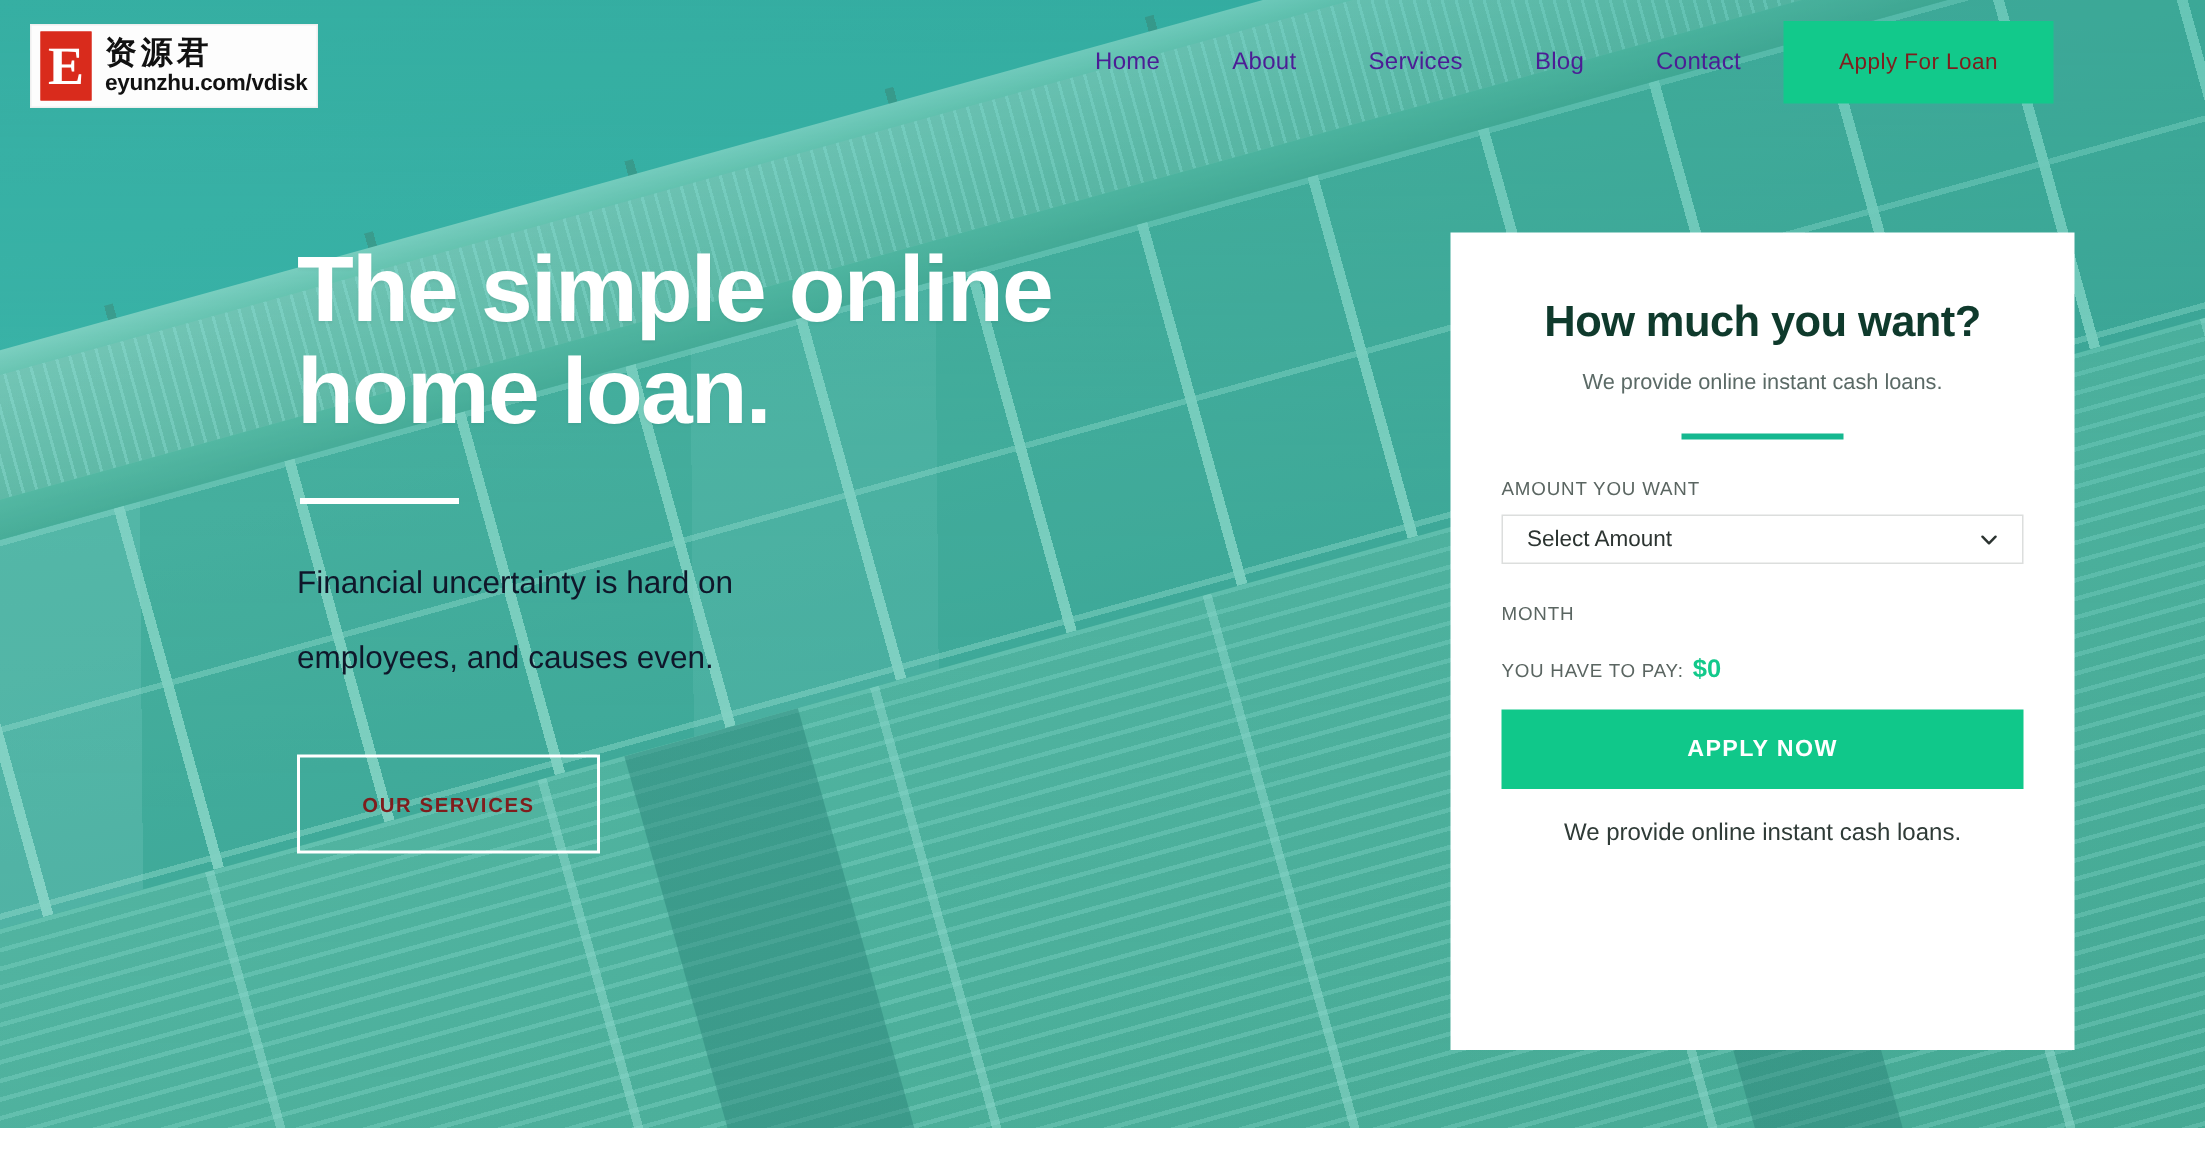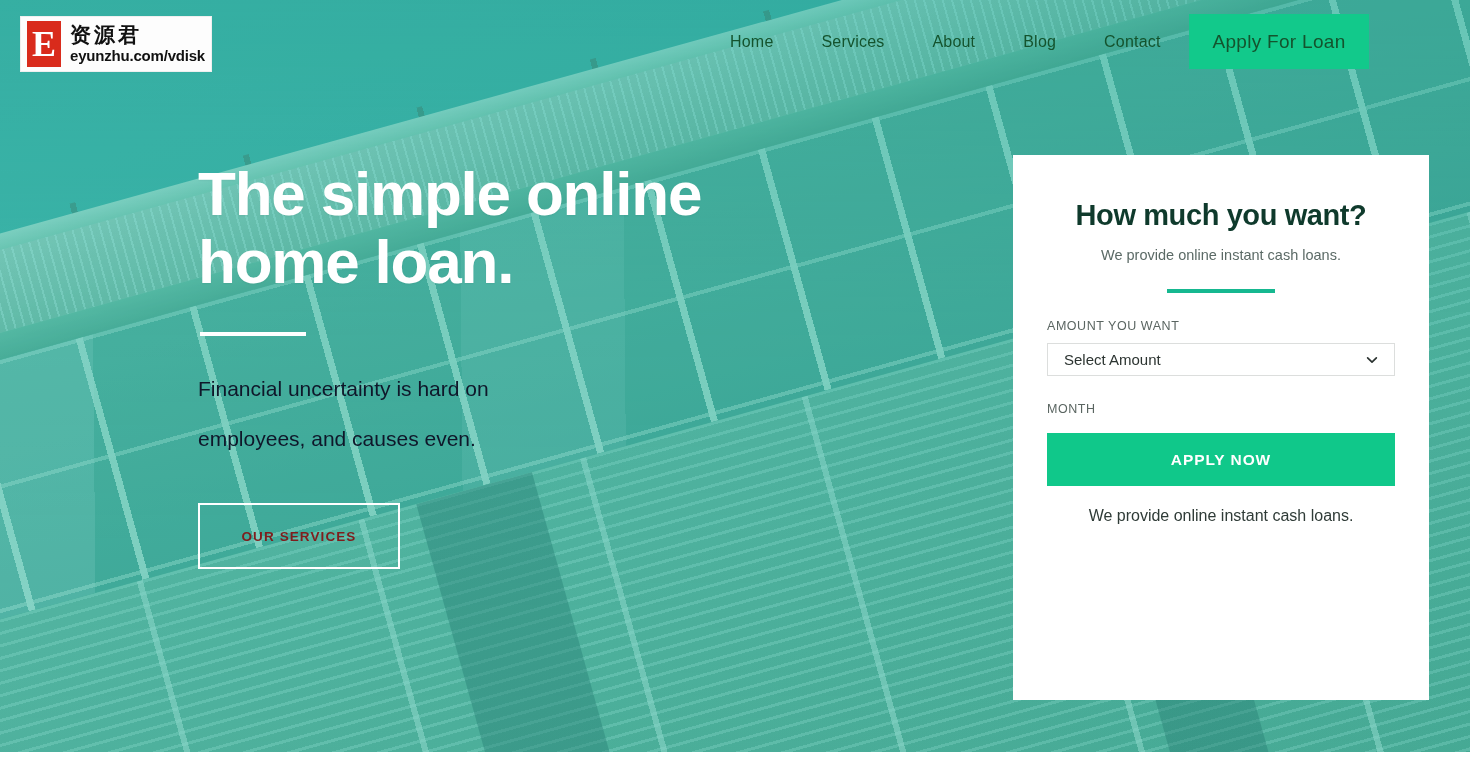--- a/index.html
+++ b/index.html
@@ -113,30 +113,30 @@
   .brand {
     position:absolute; left:38px; top:18px;
     font-size: 30px; font-weight:700; color:#ffffff; letter-spacing:-.4px;
     line-height:48px;
   }
   .navlinks {
     position:absolute; left:720px; top:0; height:84px;
     display:flex; align-items:center; gap:0;
   }
   .navlink {
-    color:#14532d; font-size:16px; letter-spacing:.2px;
+    color:#4c1d95; font-size:16px; letter-spacing:.2px;
     padding: 0 24px; line-height:84px; text-decoration:none; cursor:pointer;
     white-space:nowrap;
   }
   .navlink:first-child { padding-left:10px; }
   .cta {
     position:absolute; left:1189px; top:14px;
     width:180px; height:55px;
     background:#12c98b;
-    color:#14532d; font-size:19px; letter-spacing:.3px;
+    color:#7f1d1d; font-size:15px; letter-spacing:.3px;
     display:flex; align-items:center; justify-content:center;
     cursor:pointer; border:0;
     font-family:"Liberation Sans", sans-serif;
   }
 
   
   .copy { position:absolute; left:198px; top:160px; width:620px; z-index:10; }
   .headline {
     color:#ffffff; font-weight:700; font-size:62px; line-height:68px;
     letter-spacing:-1.2px; text-shadow: 0 1px 2px rgba(0,0,0,.05);
@@ -153,21 +153,21 @@
     width:202px; height:66px;
     border:2px solid #ffffff; background:transparent;
     color:#7f1d1d; font-size:13.5px; font-weight:700; letter-spacing:1.1px;
     display:flex; align-items:center; justify-content:center;
     cursor:pointer;
     font-family:"Liberation Sans", sans-serif;
   }
 
   
   .card {
-    position:absolute; left:1013px; top:155px;
+    position:absolute; left:967px; top:155px;
     width:416px; height:545px;
     background:#ffffff;
     z-index:15;
     padding: 44px 34px 0 34px;
   }
   .card-title {
     text-align:center; color:#0f3a2c; font-size:29px; font-weight:700;
     letter-spacing:-.4px;
   }
   .card-sub {
@@ -270,22 +270,22 @@
       </div>
       <div class="wash"></div>
       <div class="wash2"></div>
     </div>
 
     <nav class="nav">
       <div class="brand">o.</div>
 
       <div class="navlinks">
         <a class="navlink">Home</a>
+        <a class="navlink">About</a>
         <a class="navlink">Services</a>
-        <a class="navlink">About</a>
         <a class="navlink">Blog</a>
         <a class="navlink">Contact</a>
       </div>
 
       <button class="cta">Apply For Loan</button>
     </nav>
 
     <div class="copy">
       <h1 class="headline">The simple online home loan.</h1>
       <div class="rule"></div>
@@ -301,20 +301,24 @@
       <div class="field-label">AMOUNT YOU WANT</div>
       <div class="select-wrap">
         <div class="select-box">Select Amount</div>
         <svg class="chev" viewBox="0 0 16 16">
           <path d="M3 5.5 L8 10.5 L13 5.5" fill="none" stroke="#2b3330" stroke-width="1.9" stroke-linecap="round" stroke-linejoin="round"></path>
         </svg>
       </div>
 
       <div class="field-label">MONTH</div>
 
+      <div class="pay-row">
+        <span class="pay-label">YOU HAVE TO PAY:</span>
+        <span class="pay-value">$0</span>
+      </div>
 
       <button class="apply-btn">APPLY NOW</button>
 
       <div class="card-foot">We provide online instant cash loans.</div>
     </div>
 
   </section>
 
   <div class="bottom-strip"></div>
 

